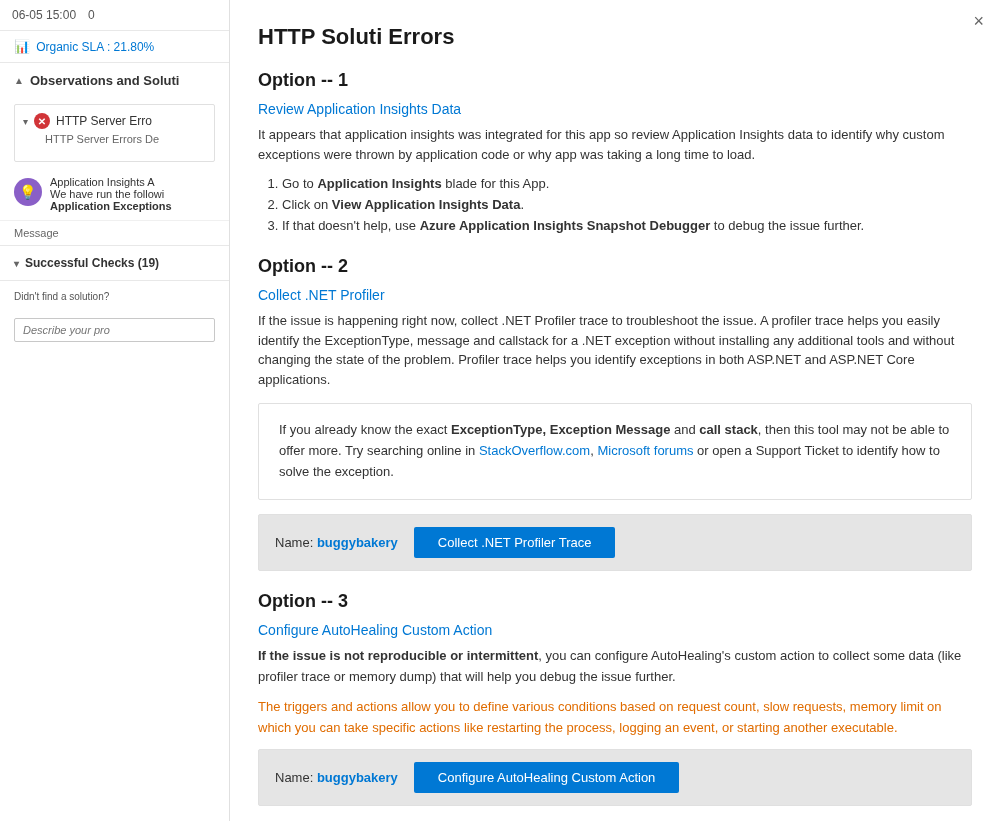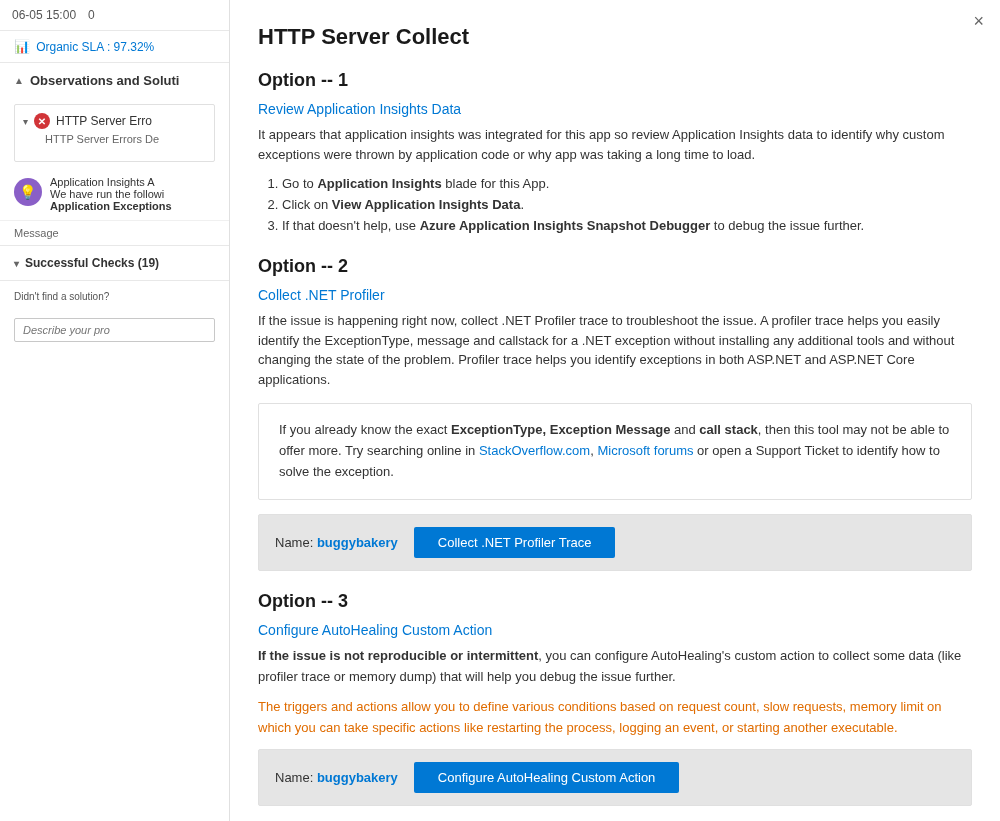--- a/index.html
+++ b/index.html
@@ -311,21 +311,21 @@
 <body>
 
 <div class="left-panel">
   <div class="left-top-bar">
     <span>06-05 15:00</span>
     <span>0</span>
   </div>
 
   <div class="organic-sla">
     <span style="font-size:13px;">📊</span>
-    <span>Organic SLA : 97.32%</span>
+    <span>Organic SLA : 21.80%</span>
   </div>
 
   <div class="section-header">
     <span class="chevron">▲</span>
     <span>Observations and Soluti</span>
   </div>
 
   <div class="obs-item">
     <div class="obs-item-header">
       <span class="chevron-down">▾</span>
@@ -351,21 +351,21 @@
     <span>Successful Checks (19)</span>
   </div>
 
   <div class="didnt-find">Didn't find a solution?</div>
   <input class="describe-input" type="text" placeholder="Describe your pro" style="">
 </div>
 
 <div class="right-panel">
   <button class="close-btn">×</button>
 
-  <h1 class="panel-title">HTTP Server Collect</h1>
+  <h1 class="panel-title">HTTP Soluti Errors</h1>
 
   <h2 class="option-heading">Option -- 1</h2>
   <div class="option-subheading">Review Application Insights Data</div>
   <p class="option-desc">It appears that application insights was integrated for this app so review Application Insights data to identify why custom exceptions were thrown by application code or why app was taking a long time to load.</p>
   <ol class="option-list">
     <li>Go to <strong>Application Insights</strong> blade for this App.</li>
     <li>Click on <strong>View Application Insights Data</strong>.</li>
     <li>If that doesn't help, use <strong>Azure Application Insights Snapshot Debugger</strong> to debug the issue further.</li>
   </ol>
 

